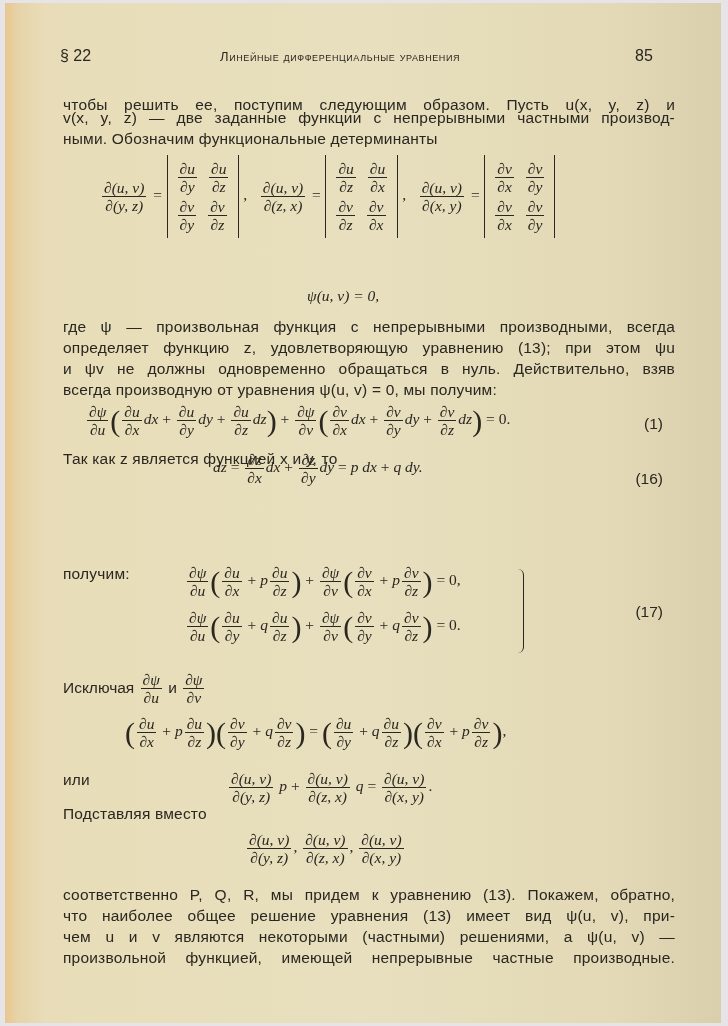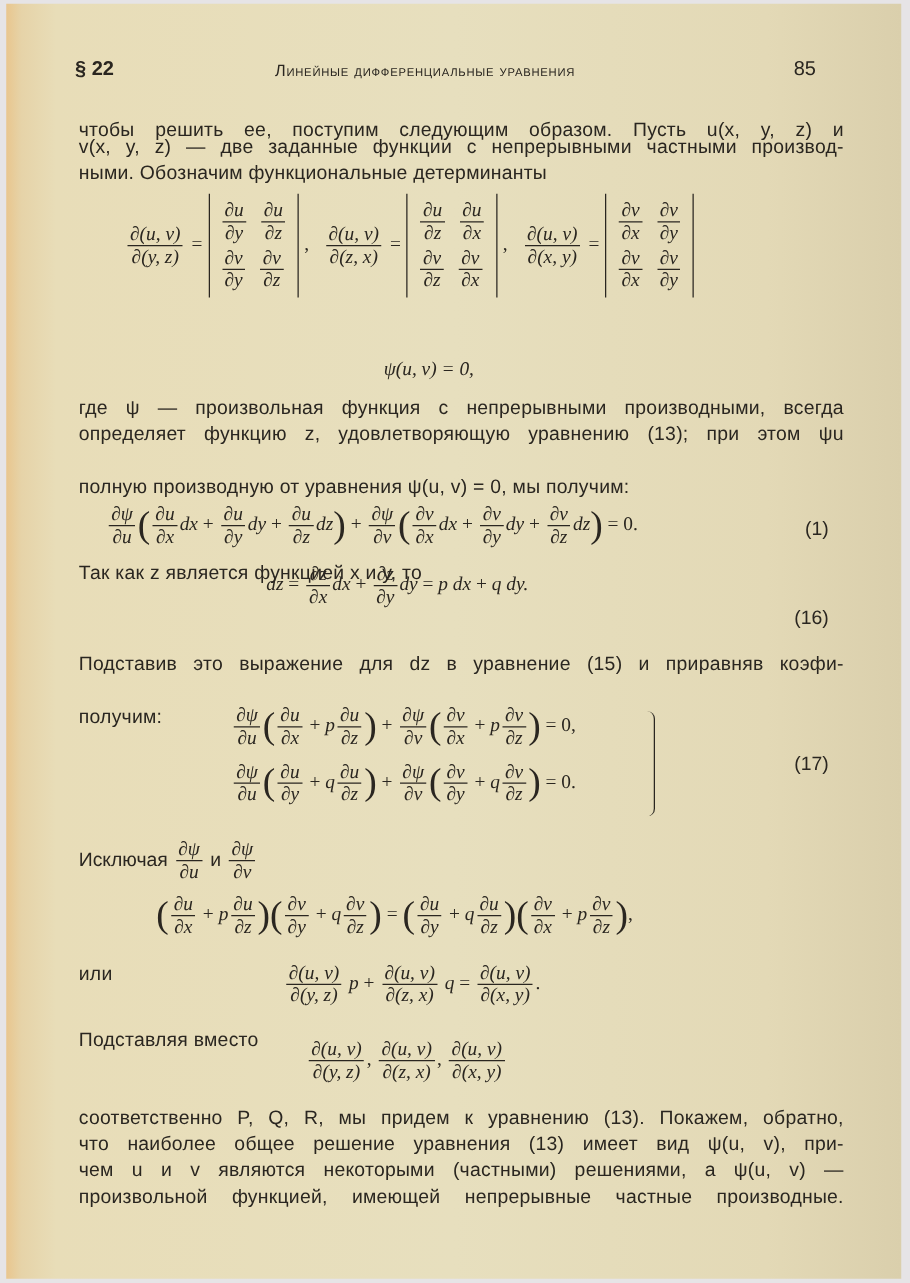--- a/index.html
+++ b/index.html
@@ -21,21 +21,21 @@
   .det .row{display:flex;gap:8px;margin:3px 0;}
   .big{font-size:30px;font-style:normal;vertical-align:middle;line-height:1;font-weight:200;}
   .eqn{position:absolute;right:58px;font-size:15.5px;font-family:"Liberation Sans",sans-serif;}
   .up{font-style:normal;}
 </style>
 </head>
 <body>
 
 <div class="page">
 
-  <div class="hdr" style="left:55px;font-weight:bold;">§ 22</div>
+  <div class="hdr" style="left:55px;">§ 22</div>
   <div class="hdr" style="left:215px;font-size:13px;letter-spacing:0.6px;font-variant:small-caps;top:46px;">Линейные дифференциальные уравнения</div>
   <div class="hdr" style="left:630px;">85</div>
 
   <div class="line" style="top:92px;">чтобы решить ее, поступим следующим образом. Пусть u(x, y, z) и</div>
   <div class="line" style="top:105px;">v(x, y, z) — две заданные функции с непрерывными частными производ-</div>
   <div class="line last" style="top:126px;">ными. Обозначим функциональные детерминанты</div>
 
   <div class="m" style="left:95px;top:152px;">
     <span class="frac"><span class="num">∂(u, v)</span><span>∂(y, z)</span></span> =
     <span class="det"><span class="row">
@@ -98,35 +98,35 @@
             <span class="num">∂v</span>
             <span>∂y</span>
           </span>
         </span></span>
   </div>
 
   <div class="m" style="left:302px;top:284px;">ψ(u, v) = 0,</div>
 
   <div class="line" style="top:314px;">где ψ — произвольная функция с непрерывными производными, всегда</div>
   <div class="line" style="top:335px;">определяет функцию z, удовлетворяющую уравнению (13); при этом ψu</div>
-  <div class="line last" style="top:377px;">полную производную от уравнения ψ(u, v) = 0, мы получим:</div>
+  <div class="line" style="top:356px;">и ψv не должны одновременно обращаться в нуль. Действительно, взяв</div>
+  <div class="line last" style="top:377px;">всегда производную от уравнения ψ(u, v) = 0, мы получим:</div>
 
   <div class="m" style="left:80px;top:400px;">
     <span class="frac"><span class="num">∂ψ</span><span>∂u</span></span><span class="big">(</span><span class="frac"><span class="num">∂u</span><span>∂x</span></span>dx <span class="up">+</span> <span class="frac"><span class="num">∂u</span><span>∂y</span></span>dy <span class="up">+</span> <span class="frac"><span class="num">∂u</span><span>∂z</span></span>dz<span class="big">)</span> <span class="up">+</span> <span class="frac"><span class="num">∂ψ</span><span>∂v</span></span><span class="big">(</span><span class="frac"><span class="num">∂v</span><span>∂x</span></span>dx <span class="up">+</span> <span class="frac"><span class="num">∂v</span><span>∂y</span></span>dy <span class="up">+</span> <span class="frac"><span class="num">∂v</span><span>∂z</span></span>dz<span class="big">)</span> <span class="up">= 0.</span>
   </div>
   <div class="eqn" style="top:412px;">(1)</div>
 
   <div class="line last" style="top:446px;">Так как z является функцией x и y, то</div>
 
   <div class="m" style="left:208px;top:448px;">
     dz <span class="up">=</span> <span class="frac"><span class="num">∂z</span><span>∂x</span></span>dx <span class="up">+</span> <span class="frac"><span class="num">∂z</span><span>∂y</span></span>dy <span class="up">=</span> p dx <span class="up">+</span> q dy.
   </div>
-  <div class="eqn" style="top:483px;">(16)</div>
+  <div class="eqn" style="top:467px;">(16)</div>
 
-  <div class="line" style="top:519px;">Подставив это выражение для dz в уравнение (15) и приравняв коэфи-</div>
   <div class="line last" style="top:561px;">получим:</div>
 
   <div class="m" style="left:180px;top:561px;">
     <span class="frac"><span class="num">∂ψ</span><span>∂u</span></span><span class="big">(</span><span class="frac"><span class="num">∂u</span><span>∂x</span></span> <span class="up">+</span> p<span class="frac"><span class="num">∂u</span><span>∂z</span></span><span class="big">)</span> <span class="up">+</span> <span class="frac"><span class="num">∂ψ</span><span>∂v</span></span><span class="big">(</span><span class="frac"><span class="num">∂v</span><span>∂x</span></span> <span class="up">+</span> p<span class="frac"><span class="num">∂v</span><span>∂z</span></span><span class="big">)</span> <span class="up">= 0,</span>
   </div>
   <div class="m" style="left:180px;top:606px;">
     <span class="frac"><span class="num">∂ψ</span><span>∂u</span></span><span class="big">(</span><span class="frac"><span class="num">∂u</span><span>∂y</span></span> <span class="up">+</span> q<span class="frac"><span class="num">∂u</span><span>∂z</span></span><span class="big">)</span> <span class="up">+</span> <span class="frac"><span class="num">∂ψ</span><span>∂v</span></span><span class="big">(</span><span class="frac"><span class="num">∂v</span><span>∂y</span></span> <span class="up">+</span> q<span class="frac"><span class="num">∂v</span><span>∂z</span></span><span class="big">)</span> <span class="up">= 0.</span>
   </div>
   <div style="position:absolute;left:510px;top:566px;width:8px;height:84px;border-right:1.5px solid #2a2620;border-radius:0 6px 6px 0;"></div>
   <div class="eqn" style="top:600px;">(17)</div>
@@ -141,21 +141,21 @@
   <div class="m" style="left:120px;top:712px;">
     <span class="big">(</span><span class="frac"><span class="num">∂u</span><span>∂x</span></span> <span class="up">+</span> p<span class="frac"><span class="num">∂u</span><span>∂z</span></span><span class="big">)</span><span class="big">(</span><span class="frac"><span class="num">∂v</span><span>∂y</span></span> <span class="up">+</span> q<span class="frac"><span class="num">∂v</span><span>∂z</span></span><span class="big">)</span> <span class="up">=</span> <span class="big">(</span><span class="frac"><span class="num">∂u</span><span>∂y</span></span> <span class="up">+</span> q<span class="frac"><span class="num">∂u</span><span>∂z</span></span><span class="big">)</span><span class="big">(</span><span class="frac"><span class="num">∂v</span><span>∂x</span></span> <span class="up">+</span> p<span class="frac"><span class="num">∂v</span><span>∂z</span></span><span class="big">)</span><span class="up">,</span>
   </div>
 
   <div class="line last" style="top:767px;">или</div>
 
   <div class="m" style="left:222px;top:767px;">
     <span class="frac"><span class="num">∂(u, v)</span><span>∂(y, z)</span></span> p <span class="up">+</span> <span class="frac"><span class="num">∂(u, v)</span><span>∂(z, x)</span></span> q <span class="up">=</span> <span class="frac"><span class="num">∂(u, v)</span><span>∂(x, y)</span></span><span class="up">.</span>
   </div>
 
-  <div class="line last" style="top:820px;">Подставляя вместо</div>
+  <div class="line last" style="top:801px;">Подставляя вместо</div>
 
   <div class="m" style="left:240px;top:828px;">
     <span class="frac"><span class="num">∂(u, v)</span><span>∂(y, z)</span></span><span class="up">,</span>
     <span class="frac"><span class="num">∂(u, v)</span><span>∂(z, x)</span></span><span class="up">,</span>
     <span class="frac"><span class="num">∂(u, v)</span><span>∂(x, y)</span></span>
   </div>
 
   <div class="line" style="top:882px;">соответственно P, Q, R, мы придем к уравнению (13). Покажем, обратно,</div>
   <div class="line" style="top:903px;">что наиболее общее решение уравнения (13) имеет вид ψ(u, v), при-</div>
   <div class="line" style="top:924px;">чем u и v являются некоторыми (частными) решениями, а ψ(u, v) —</div>

